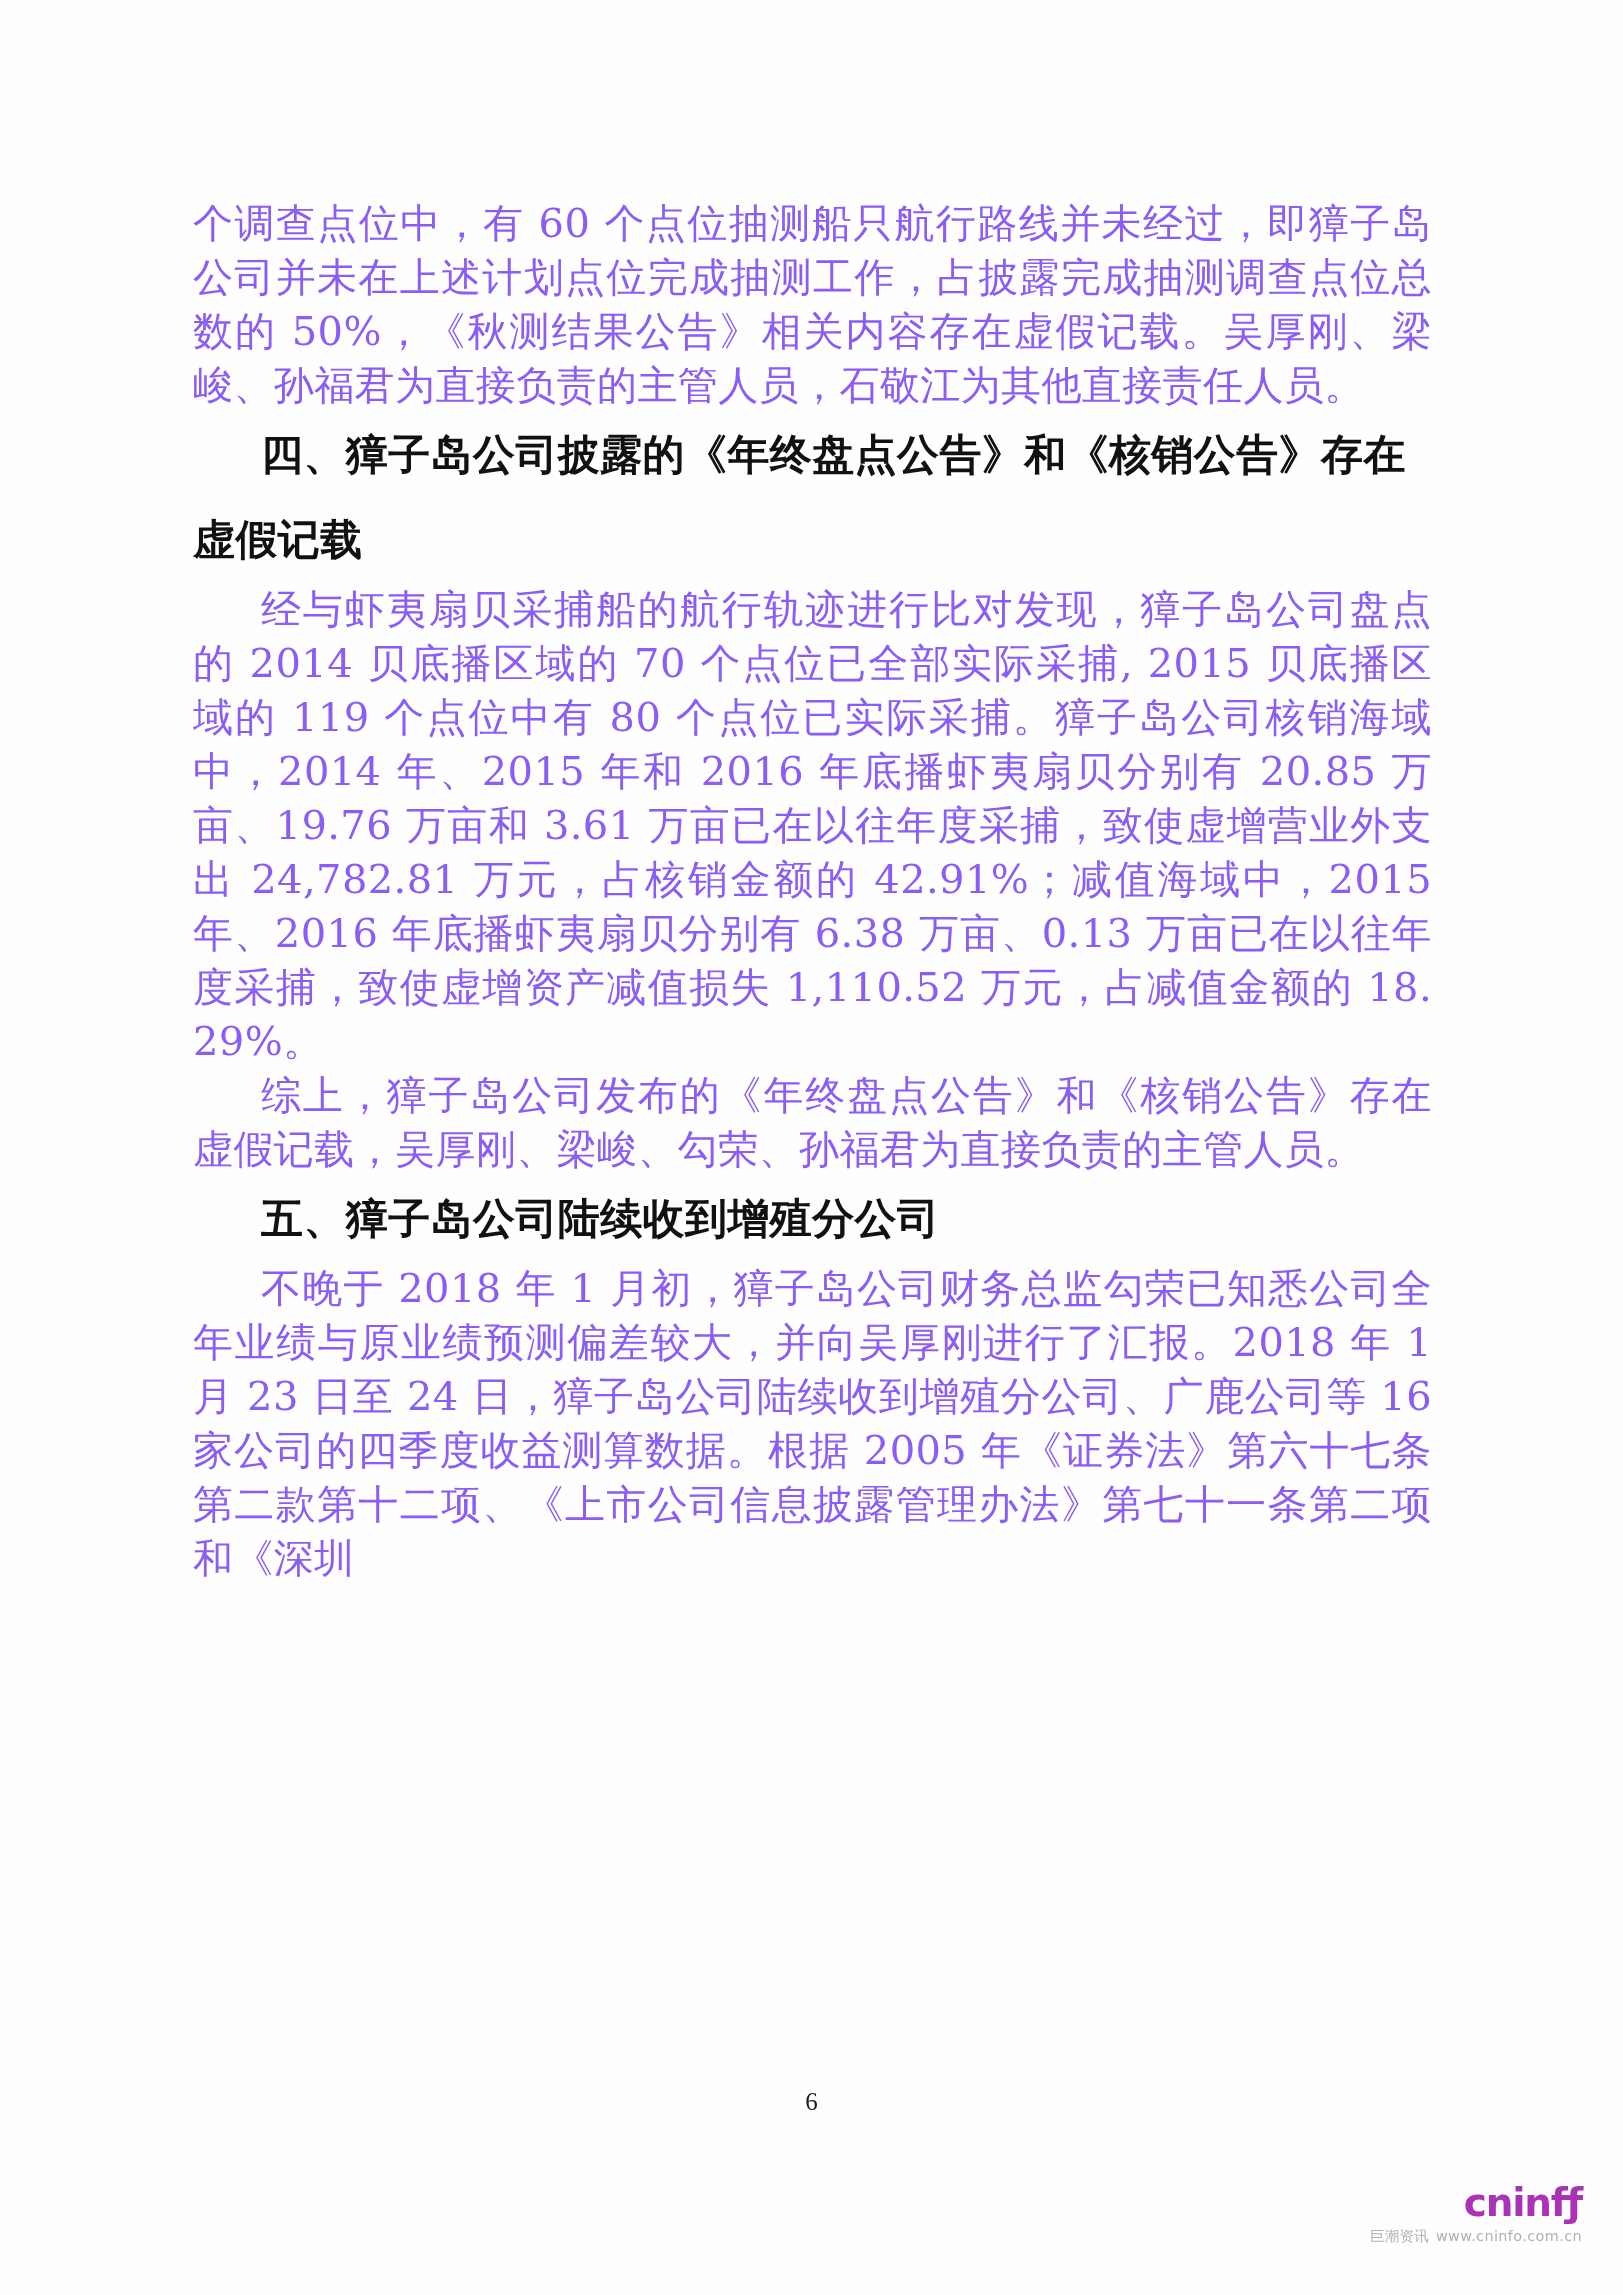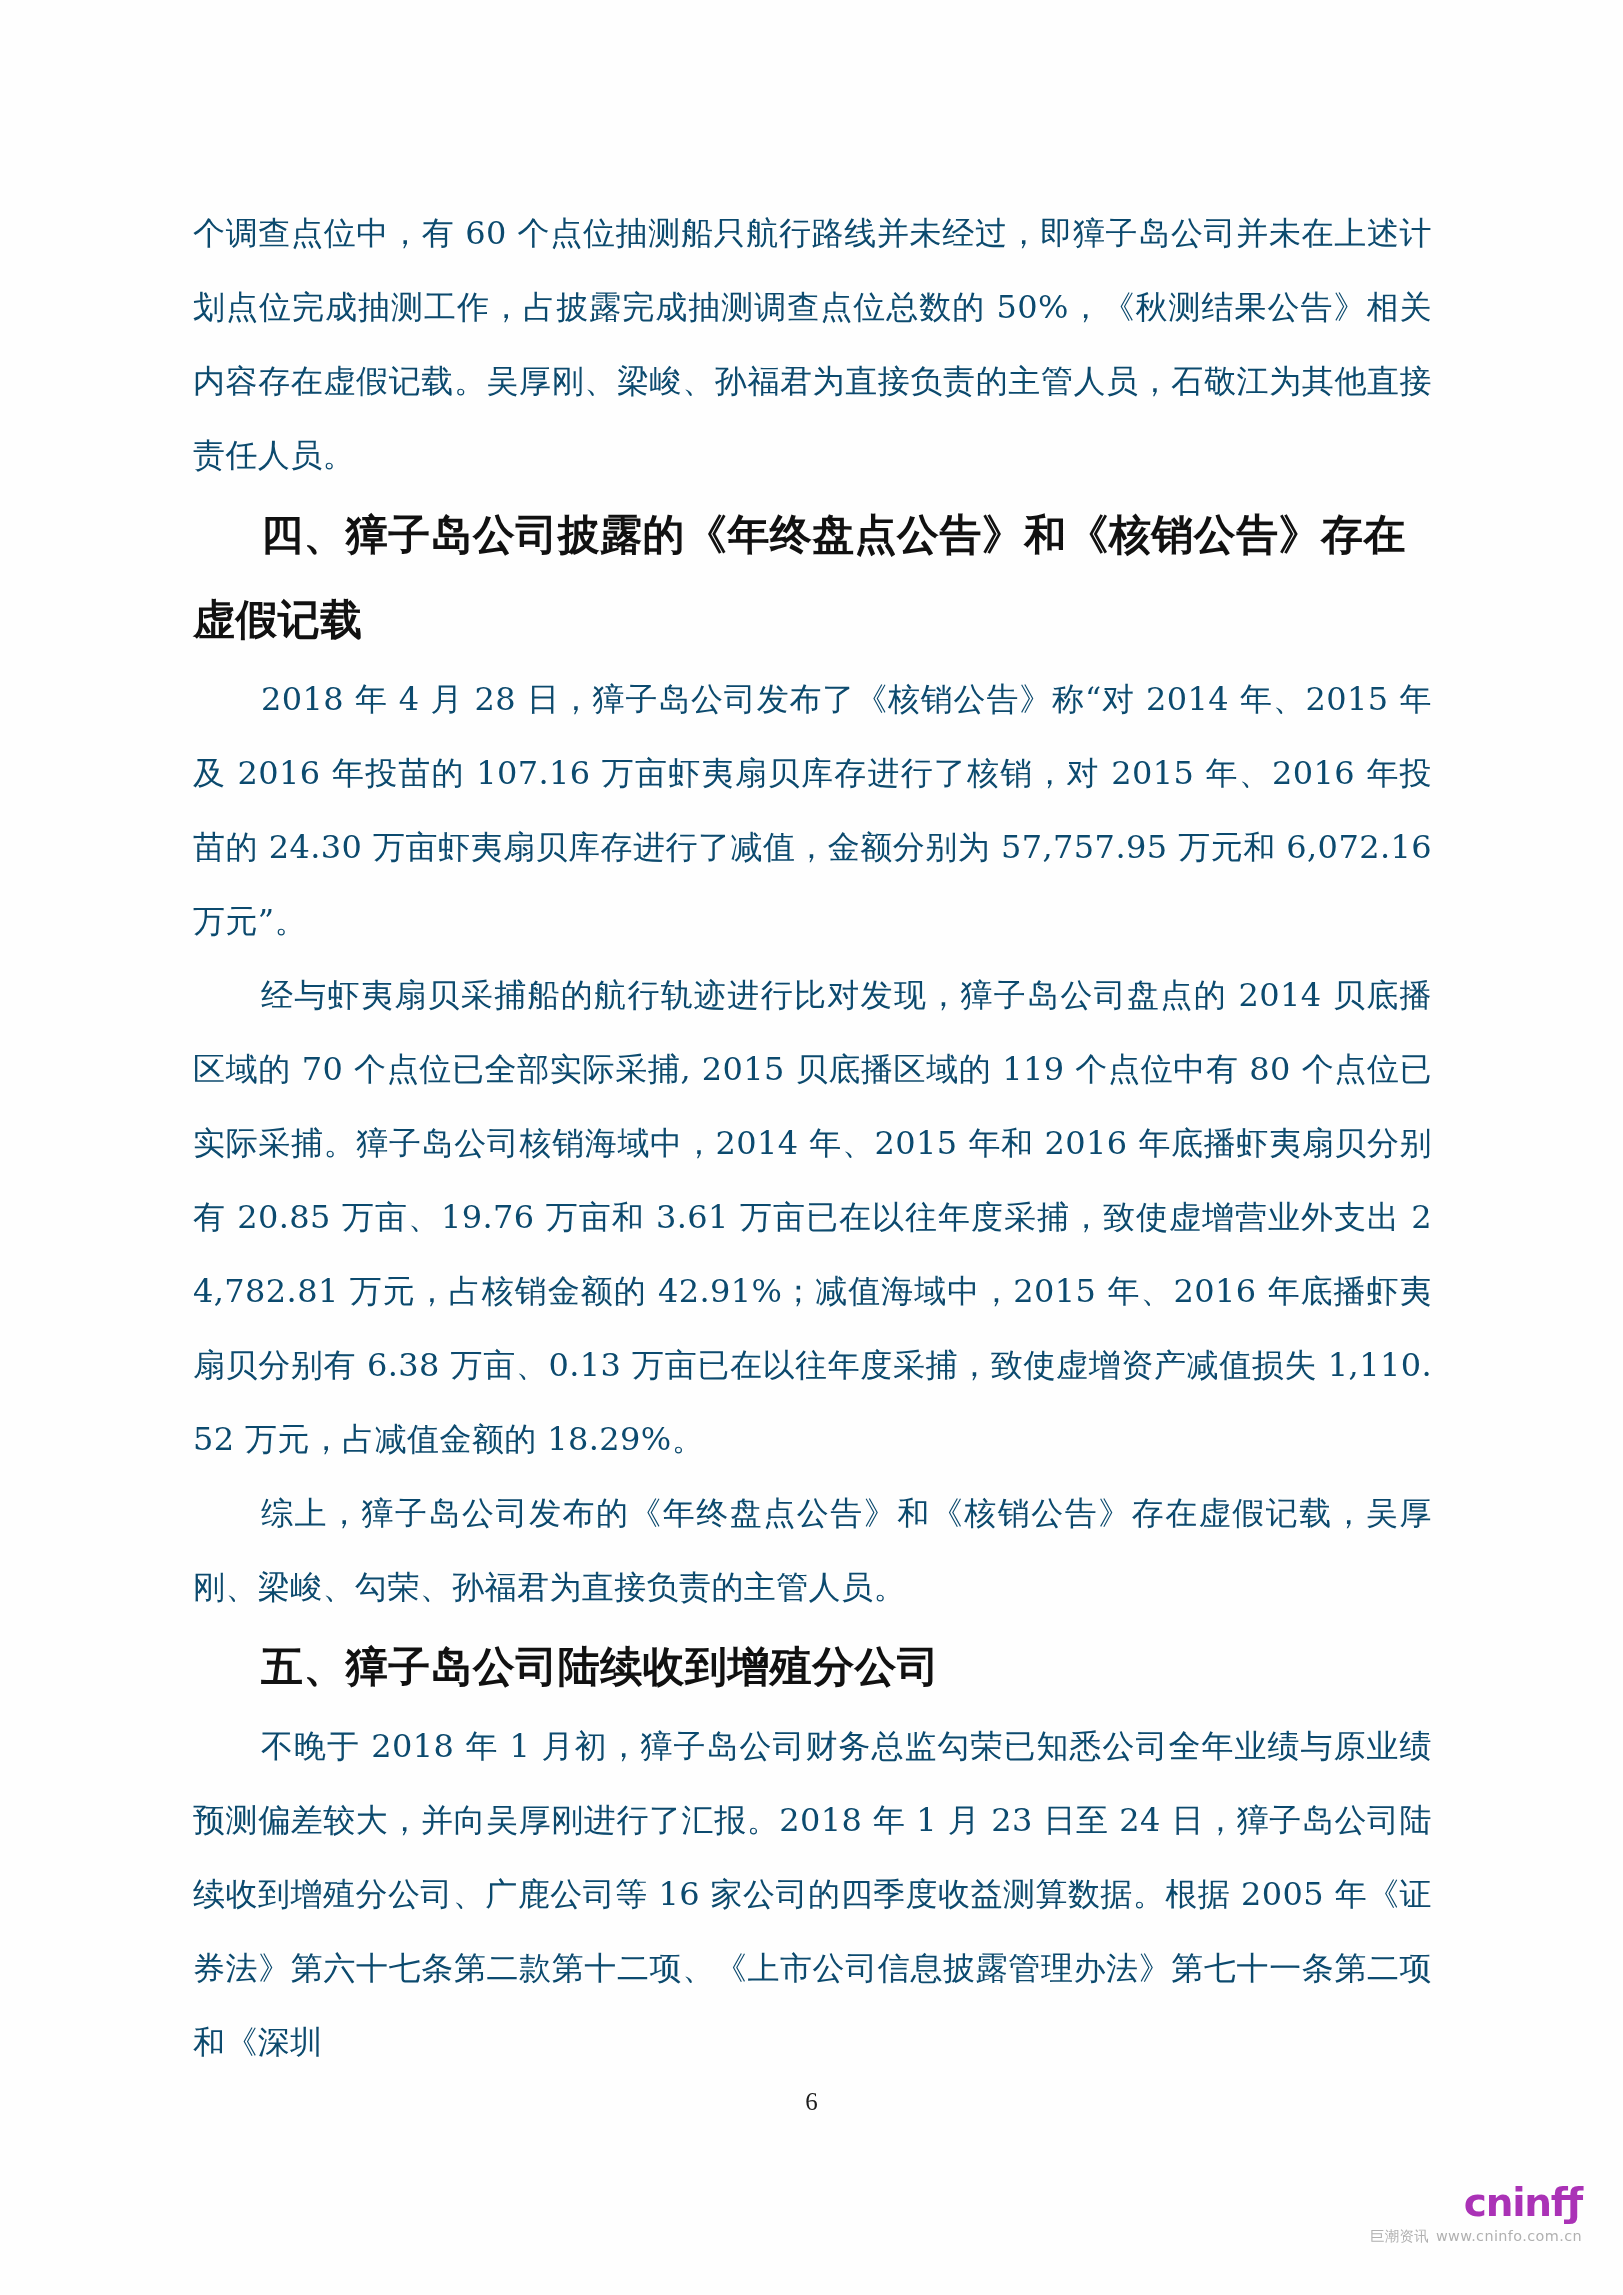--- a/index.html
+++ b/index.html
@@ -30,23 +30,23 @@
   .content {
     position: absolute;
     left: 193px;
     top: 196px;
     width: 1239px;
   }
 
   p.para {
     margin: 0 0 0 0;
     padding: 0;
-    font-size: 32px;
-    line-height: 74px;
-    color: #0c4a6e;
+    font-size: 40px;
+    line-height: 54px;
+    color: #8b5cf6;
     text-align: justify;
     text-justify: inter-ideograph;
     letter-spacing: 0.4px;
     font-family: "DejaVu Serif", "Liberation Serif", serif;
     word-break: break-all;
   }
 
   p.indent {
     text-indent: 68px;
   }
@@ -112,21 +112,20 @@
 
 <div class="page">
 
   <div class="content">
 
     <p class="para">个调查点位中，有 60 个点位抽测船只航行路线并未经过，即獐子岛公司并未在上述计划点位完成抽测工作，占披露完成抽测调查点位总数的 50%，《秋测结果公告》相关内容存在虚假记载。吴厚刚、梁峻、孙福君为直接负责的主管人员，石敬江为其他直接责任人员。</p>
 
     <p class="heading">四、獐子岛公司披露的《年终盘点公告》和《核销公告》存在虚假记载</p>
 
 
-    <p class="para indent">2018 年 4 月 28 日，獐子岛公司发布了《核销公告》称“对 2014 年、2015 年及 2016 年投苗的 107.16 万亩虾夷扇贝库存进行了核销，对 2015 年、2016 年投苗的 24.30 万亩虾夷扇贝库存进行了减值，金额分别为 57,757.95 万元和 6,072.16 万元”。</p>
 
     <p class="para indent">经与虾夷扇贝采捕船的航行轨迹进行比对发现，獐子岛公司盘点的 2014 贝底播区域的 70 个点位已全部实际采捕, 2015 贝底播区域的 119 个点位中有 80 个点位已实际采捕。獐子岛公司核销海域中，2014 年、2015 年和 2016 年底播虾夷扇贝分别有 20.85 万亩、19.76 万亩和 3.61 万亩已在以往年度采捕，致使虚增营业外支出 24,782.81 万元，占核销金额的 42.91%；减值海域中，2015 年、2016 年底播虾夷扇贝分别有 6.38 万亩、0.13 万亩已在以往年度采捕，致使虚增资产减值损失 1,110.52 万元，占减值金额的 18.29%。</p>
 
     <p class="para indent">综上，獐子岛公司发布的《年终盘点公告》和《核销公告》存在虚假记载，吴厚刚、梁峻、勾荣、孙福君为直接负责的主管人员。</p>
 
     <p class="heading">五、獐子岛公司陆续收到增殖分公司</p>
 
     <p class="para indent">不晚于 2018 年 1 月初，獐子岛公司财务总监勾荣已知悉公司全年业绩与原业绩预测偏差较大，并向吴厚刚进行了汇报。2018 年 1 月 23 日至 24 日，獐子岛公司陆续收到增殖分公司、广鹿公司等 16 家公司的四季度收益测算数据。根据 2005 年《证券法》第六十七条第二款第十二项、《上市公司信息披露管理办法》第七十一条第二项和《深圳</p>
 
   </div>

